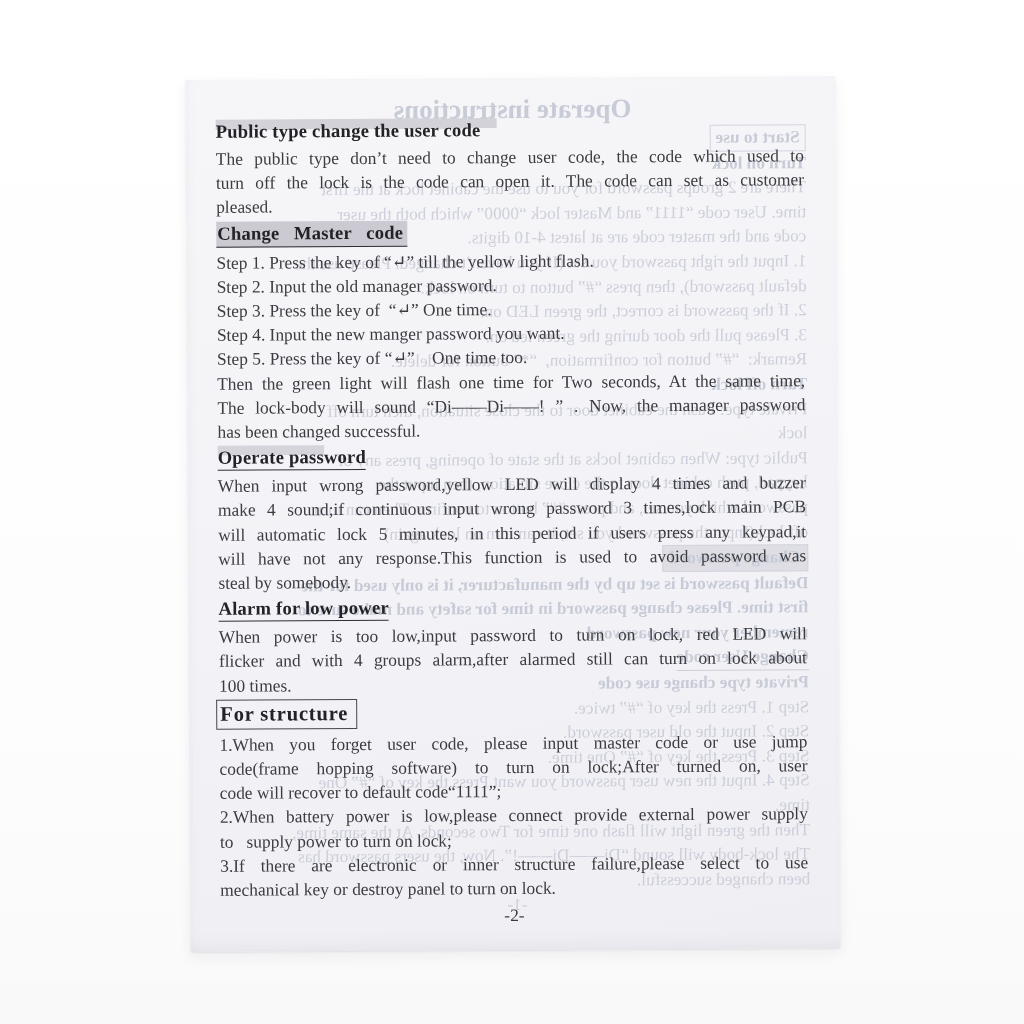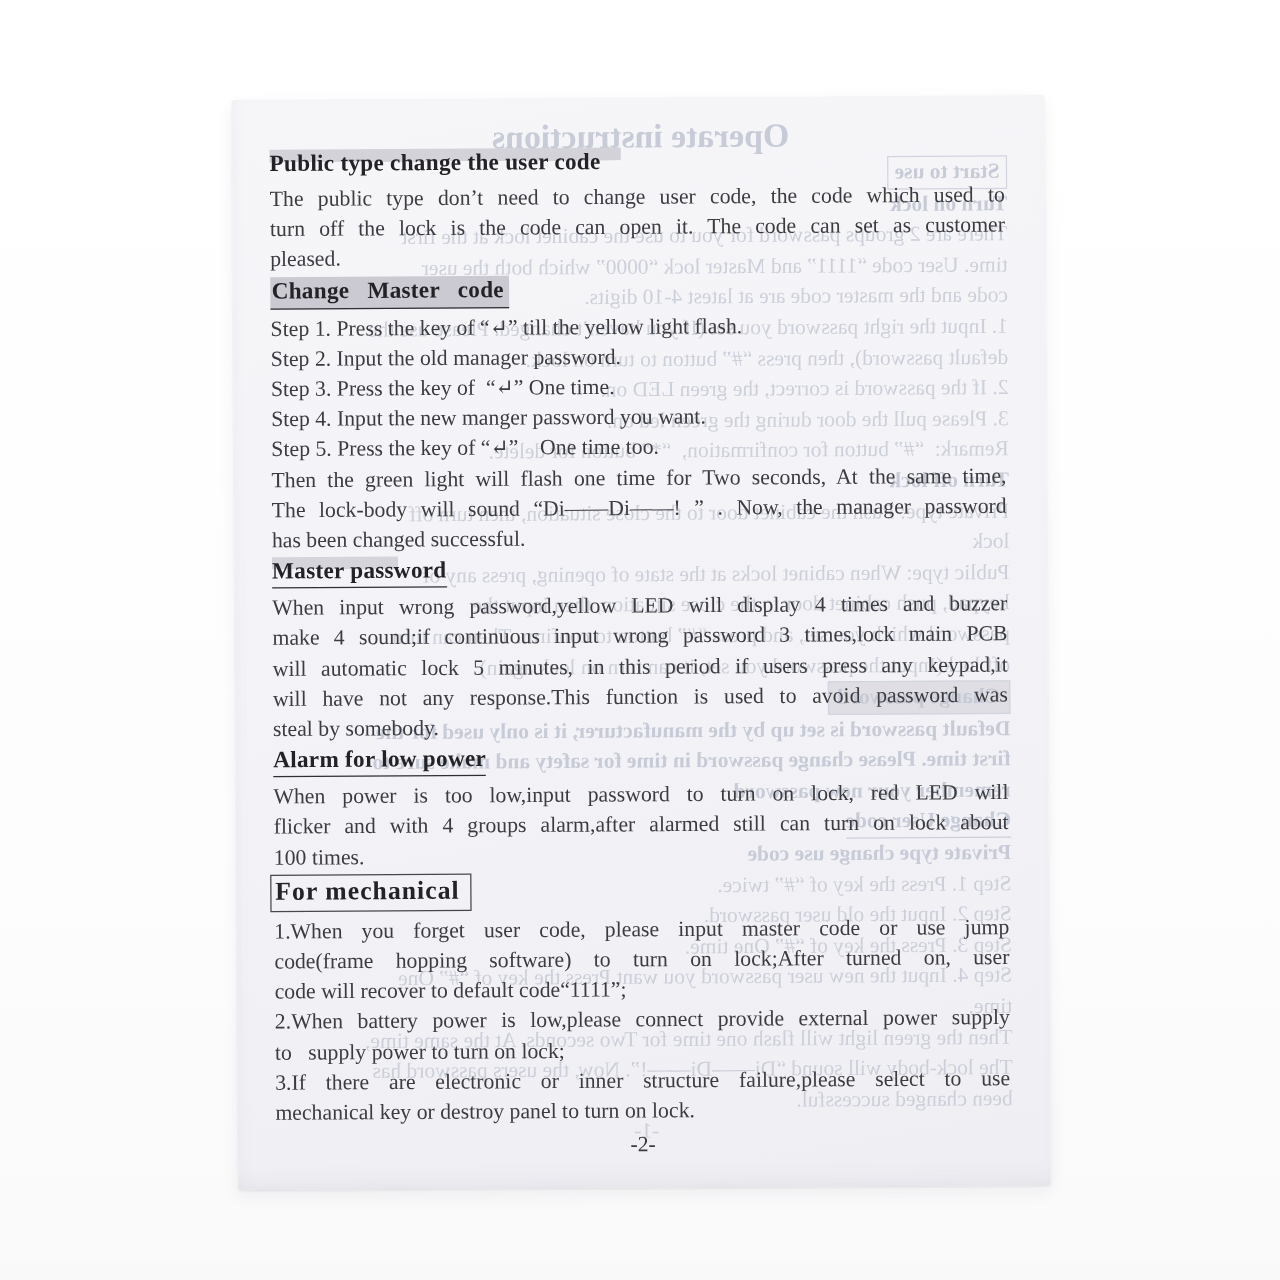--- a/index.html
+++ b/index.html
@@ -111,35 +111,35 @@
           <div class="line plain">Step 2. Input the old manager password.</div>
           <div class="line plain">Step 3. Press the key of  “↵” One time.</div>
           <div class="line plain">Step 4. Input the new manger password you want.</div>
           <div class="line plain">Step 5. Press the key of “↵”    One time too.</div>
         </div>
         <div>
           <div class="line jline">Then the green light will flash one time for Two seconds, At the same time,</div>
           <div class="line jline">The lock-body will sound “Di——Di——! ” . Now, the manager password</div>
           <div class="line plain">has been changed successful.</div>
         </div>
-        <div class="hwrap"><span class="h h-underline-smudge">Master password</span></div>
+        <div class="hwrap"><span class="h h-underline-smudge">Operate password</span></div>
         <div>
           <div class="line jline">When input wrong password,yellow LED will display 4 times and buzzer</div>
           <div class="line jline">make 4 sound;if continuous input wrong password 3 times,lock main PCB</div>
           <div class="line jline">will automatic lock 5 minutes, in this period if users press any keypad,it</div>
           <div class="line jline">will have not any response.This function is used to avoid password was</div>
           <div class="line plain">steal by somebody.</div>
         </div>
         <div class="hwrap"><span class="h h-underline">Alarm for low power</span></div>
         <div>
           <div class="line jline">When power is too low,input password to turn on lock, red LED will</div>
           <div class="line jline">flicker and with 4 groups alarm,after alarmed still can turn on lock about</div>
           <div class="line plain">100 times.</div>
         </div>
-        <div class="hwrap"><span class="h h-box">For mechanical</span></div>
+        <div class="hwrap"><span class="h h-box">For structure</span></div>
         <div>
           <div class="line jline">1.When you forget user code, please input master code or use jump</div>
           <div class="line jline">code(frame hopping software) to turn on lock;After turned on, user</div>
           <div class="line plain">code will recover to default code“1111”;</div>
         </div>
         <div>
           <div class="line jline">2.When battery power is low,please connect provide external power supply</div>
           <div class="line plain">to   supply power to turn on lock;</div>
         </div>
         <div>

